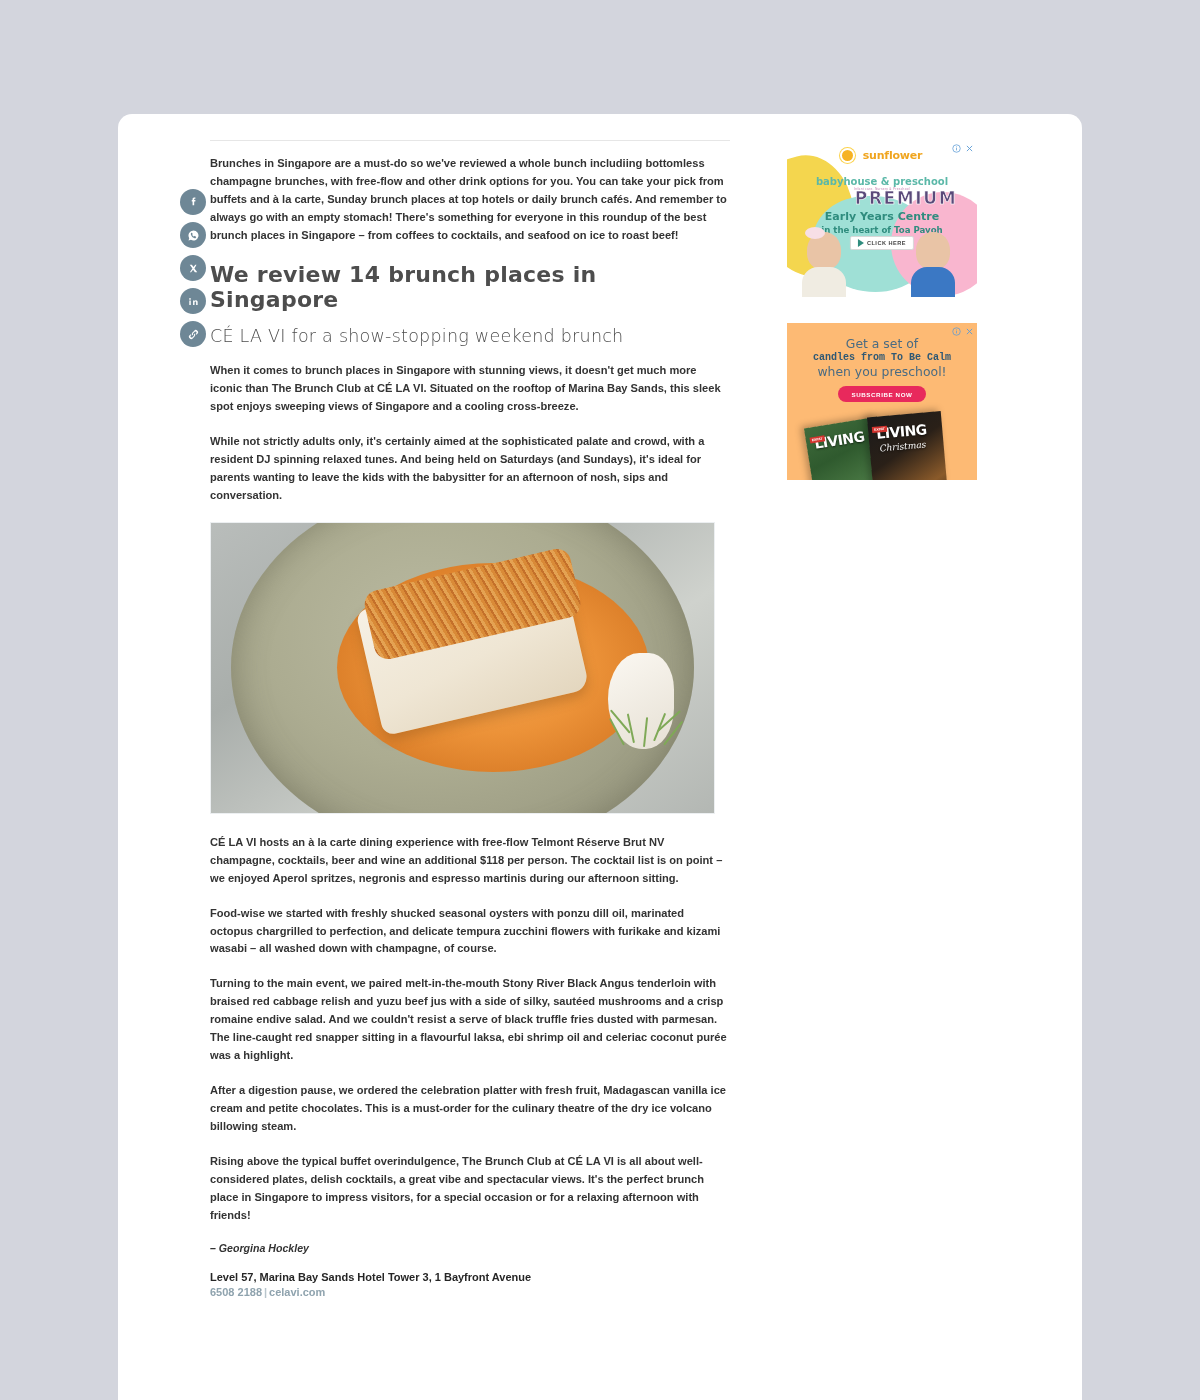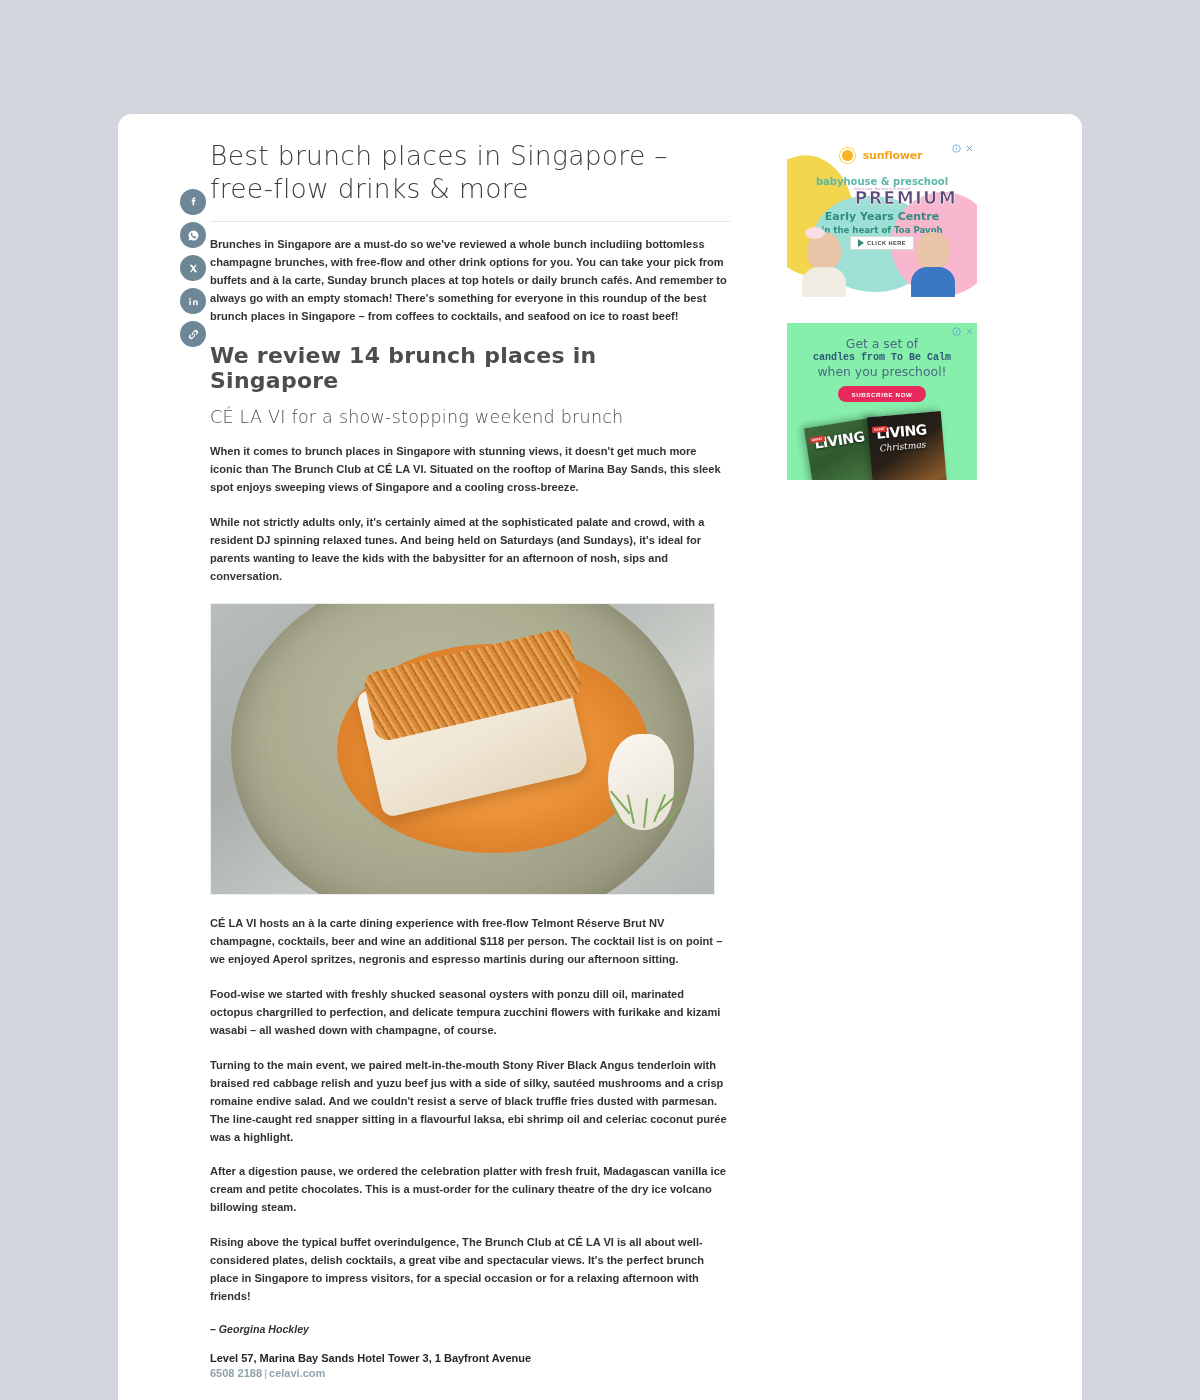--- a/index.html
+++ b/index.html
@@ -188,21 +188,21 @@
   .kid .head { width: 34px; height: 38px; border-radius: 48% 48% 44% 44%; background: #e9c4a6; }
   .kid .body { width: 44px; height: 30px; border-radius: 16px 16px 0 0; margin: -3px 0 0 -5px; }
   .kidL { left: 20px; }
   .kidL .body { background: #f0ece2; }
   .kidR { right: 22px; }
   .kidR .body { background: #3b78c4; }
   .bow { position: absolute; left: -2px; top: -5px; width: 20px; height: 12px;
     background: #f7dfe6; border-radius: 50%; }
 
   
-  .ad2 { width: 190px; height: 157px; background: #86efac; overflow: hidden; position: relative; }
+  .ad2 { width: 190px; height: 157px; background: #fdba74; overflow: hidden; position: relative; }
   .ad2-txt { text-align: center; padding-top: 13px; }
   .ad2-txt .t1 { font-family: "DejaVu Sans", sans-serif; font-size: 12.4px; color: #4a6b82; font-weight: 400; }
   .ad2-txt .t2 { font-family: Liberation Mono, monospace; font-size: 10px; color: #2e5874; font-weight: 700; margin-top: 1px; }
   .ad2-txt .t3 { font-family: "DejaVu Sans", sans-serif; font-size: 12.4px; color: #4a6b82; font-weight: 400; margin-top: 1px; }
   .ad2-btn { display: block; margin: 7px auto 0; width: 88px; background: #e8295c;
     border-radius: 11px; color: #fff; font-size: 6.2px; font-weight: 700;
     letter-spacing: 0.6px; text-align: center; padding: 4.5px 0; border: 0; cursor: pointer; }
   .mags { position: absolute; left: 0; right: 0; bottom: -18px; height: 86px; }
   .mag { position: absolute; width: 74px; height: 96px; overflow: hidden;
     box-shadow: -3px -2px 7px rgba(0,0,0,0.28); }
@@ -245,21 +245,20 @@
     </div>
     <div class="soc">
       <svg viewBox="0 0 24 24">
           <path d="M10.3 13.7a3.5 3.5 0 0 1 0-4.9l2.6-2.6a3.5 3.5 0 1 1 4.9 4.9l-1.3 1.3-1.2-1.2 1.3-1.3a1.8 1.8 0 0 0-2.5-2.5l-2.6 2.6a1.8 1.8 0 0 0 0 2.5l-1.2 1.2zm3.4-3.4a3.5 3.5 0 0 1 0 4.9l-2.6 2.6a3.5 3.5 0 1 1-4.9-4.9l1.3-1.3 1.2 1.2-1.3 1.3a1.8 1.8 0 0 0 2.5 2.5l2.6-2.6a1.8 1.8 0 0 0 0-2.5l1.2-1.2z"></path>
         </svg>
     </div>
   </div>
 
   <div class="article">
 
-    <h1 class="title">Best brunch places in Singapore – free-flow drinks &amp; more</h1>
 
     <div class="hr"></div>
 
     <p class="body">Brunches in Singapore are a must-do so we've reviewed a whole bunch includiing bottomless champagne brunches, with free-flow and other drink options for you. You can take your pick from buffets and à la carte, Sunday brunch places at top hotels or daily brunch cafés. And remember to always go with an empty stomach! There's something for everyone in this roundup of the best brunch places in Singapore – from coffees to cocktails, and seafood on ice to roast beef!</p>
 
     <h2 class="sec">We review 14 brunch places in Singapore</h2>
 
     <h3 class="sub">CÉ LA VI for a show-stopping weekend brunch</h3>
     <p class="body">When it comes to brunch places in Singapore with stunning views, it doesn't get much more iconic than The Brunch Club at CÉ LA VI. Situated on the rooftop of Marina Bay Sands, this sleek spot enjoys sweeping views of Singapore and a cooling cross-breeze.</p>
     <p class="body">While not strictly adults only, it's certainly aimed at the sophisticated palate and crowd, with a resident DJ spinning relaxed tunes. And being held on Saturdays (and Sundays), it's ideal for parents wanting to leave the kids with the babysitter for an afternoon of nosh, sips and conversation.</p>

